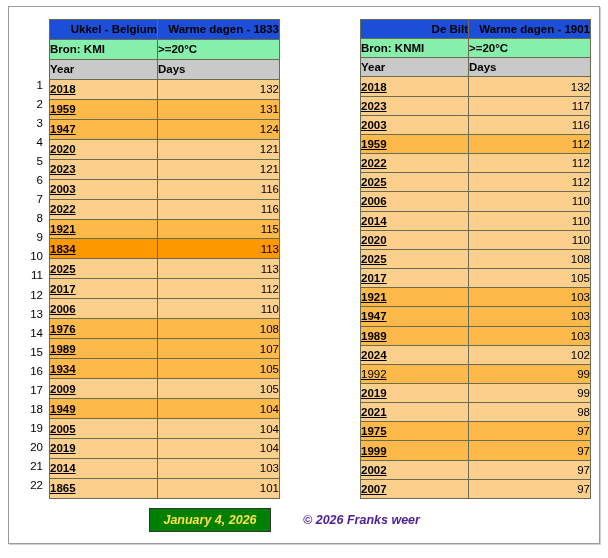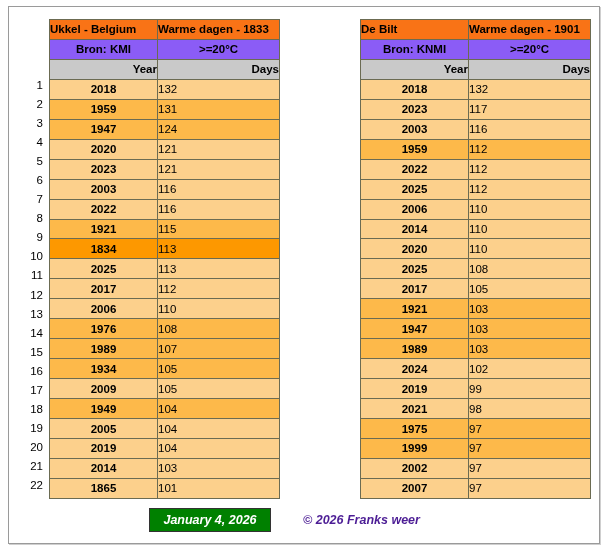--- a/index.html
+++ b/index.html
@@ -71,51 +71,50 @@
     box-sizing: border-box;
     padding: 0;
     font-size: 11.5px;
     color: #000000;
   }
 
   .col-year { width: 108px; }
   .col-days { width: 122px; }
 
   .hdr-blue td {
-    background: #f97316;
+    background: #1d4ed8;
     color: #ffffff;
     font-weight: bold;
-    text-align: left;
+    text-align: right;
     font-size: 11.5px;
     border-color: #0000F0;
   }
   .hdr-green td {
-    background: #8b5cf6;
+    background: #86efac;
     color: #ffffff;
     font-weight: bold;
-    text-align: center;
     font-size: 11.5px;
     border-color: #008000;
   }
   .hdr-grey td {
     background: #C9C9C9;
     color: #000000;
     font-weight: bold;
-    text-align: right;
+    text-align: left;
     font-size: 12px;
     border-color: #8d8d8d;
   }
 
   td.year {
-    text-align: center;
-    font-weight: bold;
+    font-weight: bold;
+    text-decoration: underline;
   }
   td.year.plain { font-weight: normal; }
   td.days {
-    text-align: left;
+    text-align: right;
     padding-left: 26px;
     font-weight: normal;
   }
 
   .sh-light { background: #FCD08C; }
   .sh-med   { background: #FDB94A; padding-left: 46px; }
   .sh-dark  { background: #FD9800; }
 
   #footer {
     position: absolute;
@@ -123,21 +122,21 @@
     bottom: 0;
     width: 592px;
     height: 46px;
     display: flex;
     align-items: center;
     padding-left: 140px;
     box-sizing: border-box;
   }
   #date-badge {
     background: #008000;
-    color: #ffffff;
+    color: #fde047;
     font-style: italic;
     font-weight: bold;
     font-size: 12.5px;
     padding: 4px 0;
     width: 122px;
     text-align: center;
     border: 1px solid #333333;
     box-sizing: border-box;
   }
   #copyright {
@@ -358,20 +357,24 @@
               <td class="days">103</td>
             </tr>
             <tr class="sh-med">
               <td class="year">1989</td>
               <td class="days">103</td>
             </tr>
             <tr class="sh-light">
               <td class="year">2024</td>
               <td class="days">102</td>
             </tr>
+            <tr class="sh-med">
+              <td class="year plain">1992</td>
+              <td class="days">99</td>
+            </tr>
             <tr class="sh-light">
               <td class="year">2019</td>
               <td class="days">99</td>
             </tr>
             <tr class="sh-light">
               <td class="year">2021</td>
               <td class="days">98</td>
             </tr>
             <tr class="sh-med">
               <td class="year">1975</td>

